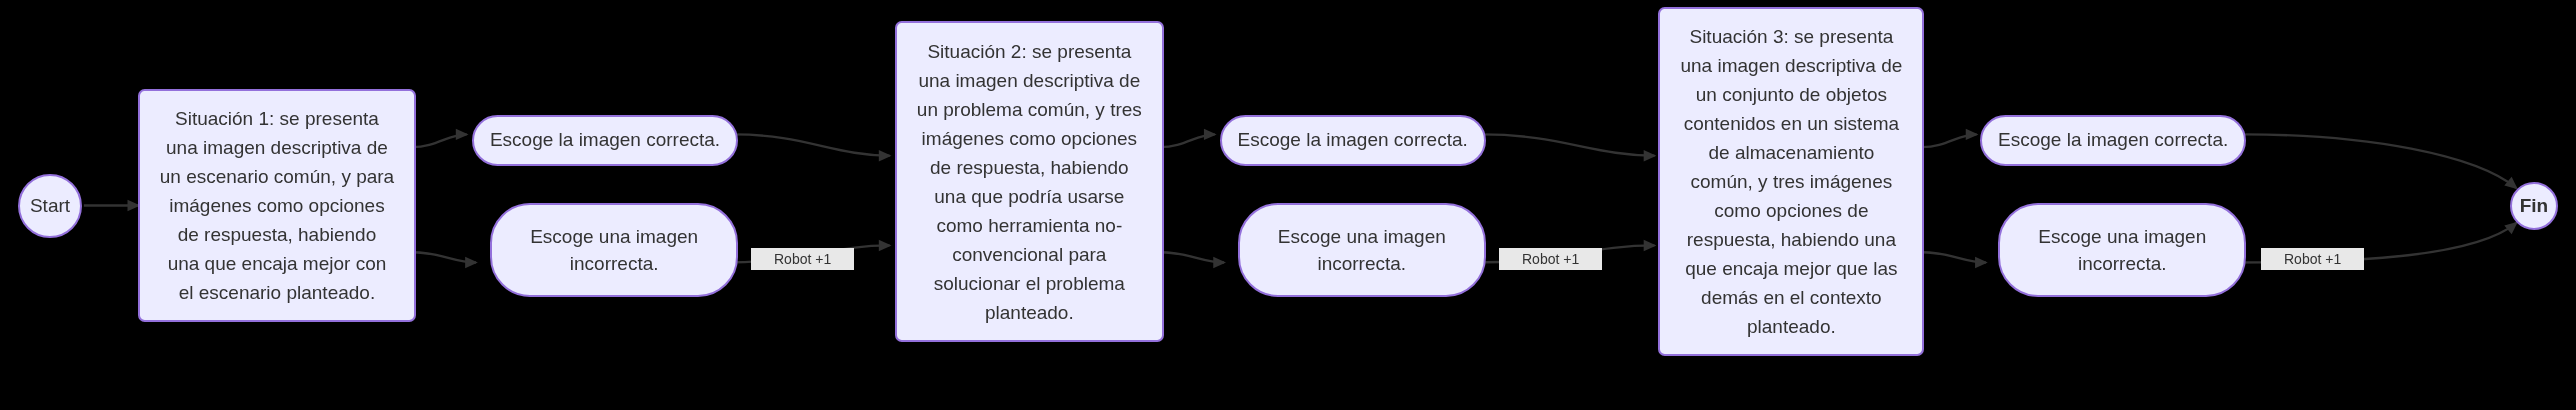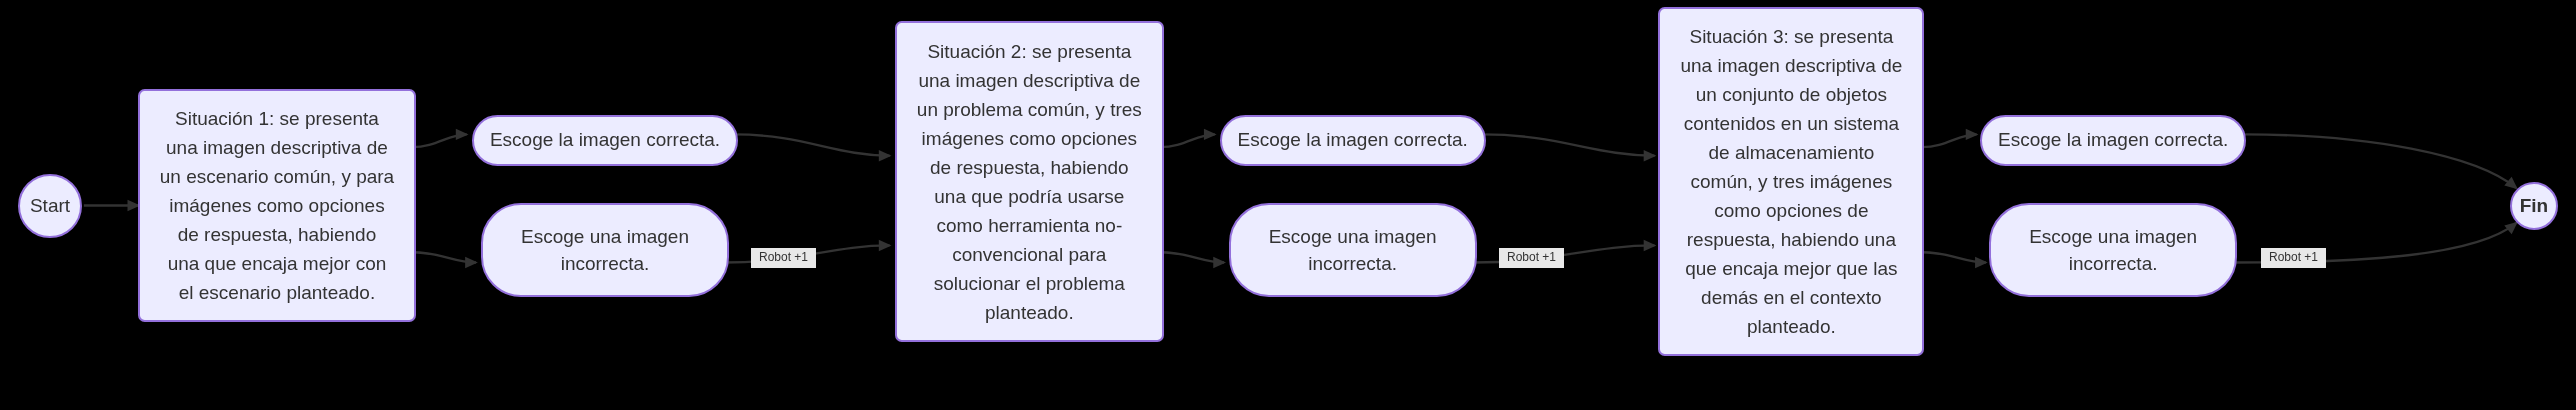--- a/index.html
+++ b/index.html
@@ -25,28 +25,28 @@
     color:var(--text);display:flex;align-items:center;justify-content:center;font-size:19px;
   }
   .box{border-radius:6.7px;padding:13.4px 20px;line-height:29px;text-align:center;}
   .box span{white-space:pre-line;display:block;}
   .stadium.single{height:51px;padding:0 16px;border-radius:25.5px;white-space:nowrap;}
   .stadium.multi{height:94px;padding:0 38px;border-radius:40px;line-height:27px;text-align:center;}
   .stadium.multi span{white-space:pre-line;display:block;}
   .circle{border-radius:50%;}
   .circle.start{width:64px;height:64px;flex:none;}
   .circle.fin{width:48px;height:48px;flex:none;font-weight:bold;}
-  .pair{display:flex;flex-direction:column;align-items:center;gap:37px;}
+  .pair{display:flex;flex-direction:column;align-items:flex-end;gap:37px;}
   .shift-up{transform:translateY(-24px);}
   .m-pair1{margin-right:101px;}
   .m-pair2{margin-right:117px;}
   .m-pair3{margin-right:208px;}
   .edge-label{
     position:absolute;z-index:3;background:var(--label-bg);color:var(--text);
-    font-size:12px;line-height:1.3;padding:2px 8px;white-space:nowrap;
+    font-size:14px;line-height:1.3;padding:2px 23px;white-space:nowrap;
   }
 </style>
 </head>
 <body>
 
 <div id="canvas" class="canvas">
   <svg id="edge-svg" width="2576" height="411" viewBox="0 0 3840 612">
       <defs>
         <marker id="arrowhead" viewBox="0 0 12 12" refX="9.5" refY="6" markerWidth="6.5" markerHeight="6.5" orient="auto">
           <path d="M1,1.5 L11,6 L1,10.5 Z" fill="#333333"></path>

